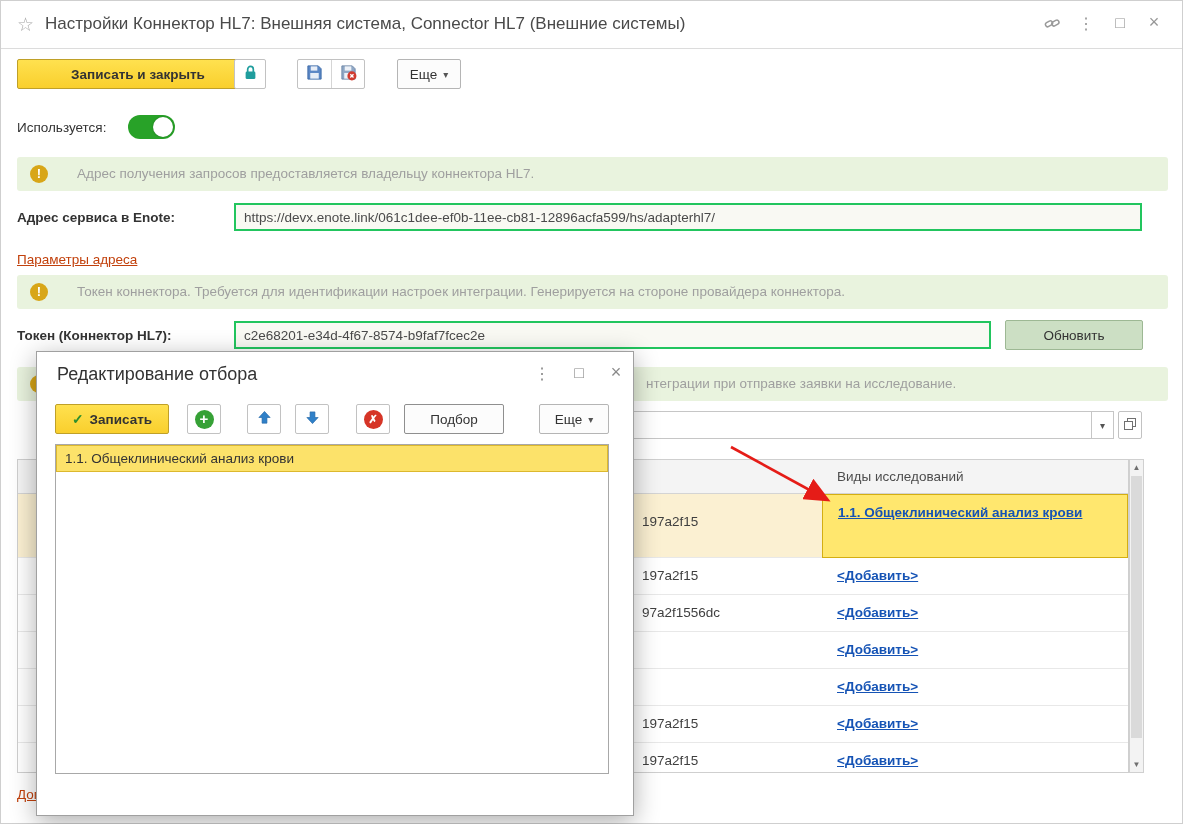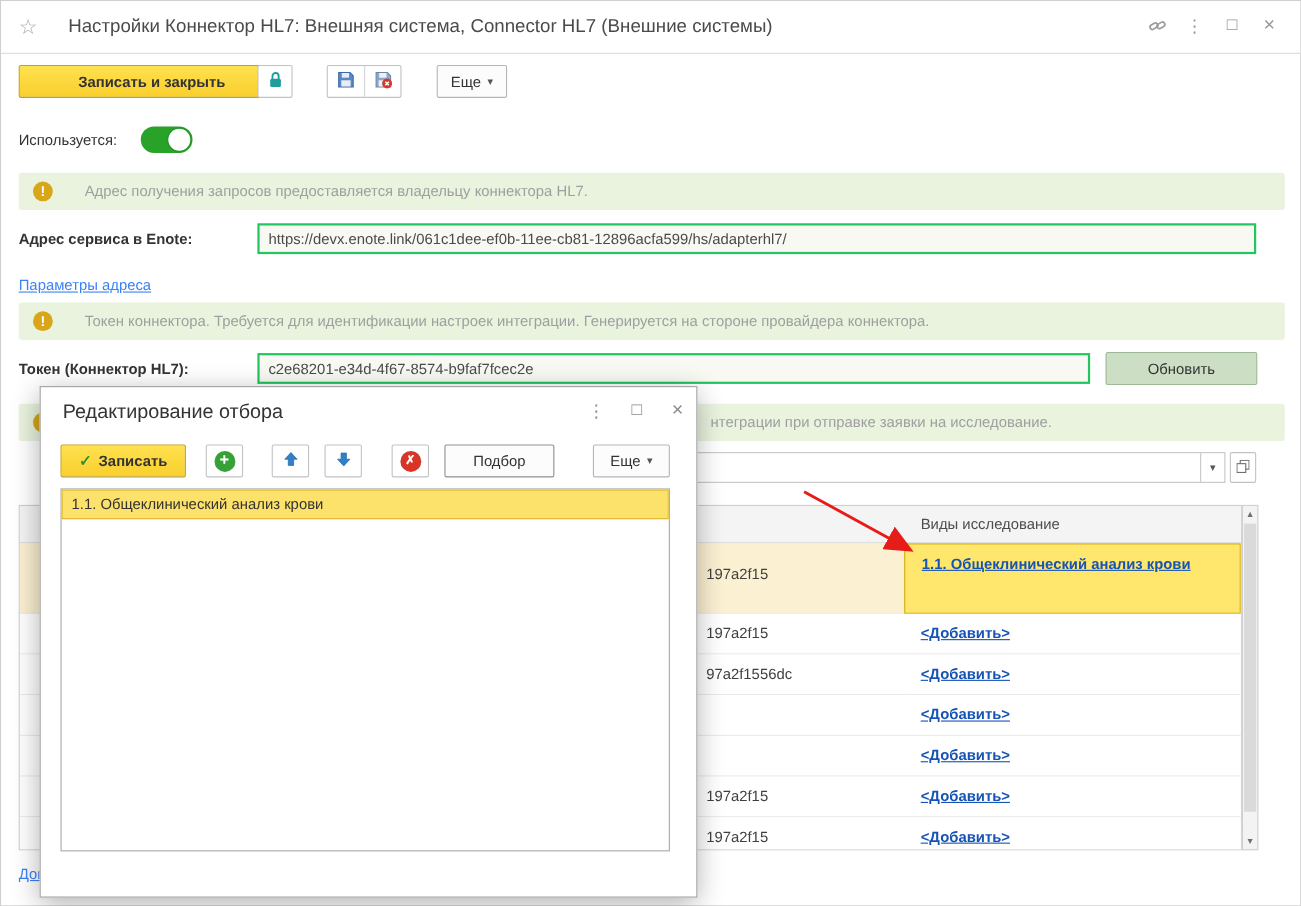--- a/index.html
+++ b/index.html
@@ -4,21 +4,21 @@
 <style>
   * { margin:0; padding:0; box-sizing:border-box; }
   html,body { width:1183px; height:824px; }
   body { font-family:"Liberation Sans", sans-serif; background:#fff; position:relative; overflow:hidden; font-size:13.5px; color:#333; }
   .app { position:absolute; inset:0; background:#fff; border:1px solid #cfcfcf; }
   .abs { position:absolute; }
 
   
   .titlebar { position:absolute; top:0; left:0; right:0; height:48px; background:#fff; border-bottom:1px solid #dcdcdc; }
   .star { position:absolute; left:16px; top:12px; font-size:19px; color:#a8a8a8; cursor:pointer; }
-  .wtitle { position:absolute; left:61px; top:13px; font-size:17px; color:#4a4a4a; white-space:nowrap; }
+  .wtitle { position:absolute; left:44px; top:13px; font-size:17px; color:#4a4a4a; white-space:nowrap; }
   .tctl { position:absolute; top:13px; width:26px; text-align:center; font-size:16px; color:#979797; cursor:pointer; }
 
   
   .btn { position:absolute; display:flex; align-items:center; justify-content:center; gap:6px;
          border:1px solid #b5b5b5; background:#fcfcfc; border-radius:2px; font-size:13.5px; color:#333; cursor:pointer; }
   .btn-yellow { background:linear-gradient(#ffe14f,#f9cf2d); border:1px solid #bfa028; font-weight:bold; }
   .caret { font-size:10px; color:#555; }
   .icobtn { position:absolute; border:1px solid #c2c2c2; background:#fff; border-radius:2px;
             display:flex; align-items:center; justify-content:center; cursor:pointer; }
   .btn-group { position:absolute; left:296px; top:58px; height:30px; display:flex; border:1px solid #c2c2c2; border-radius:2px; background:#fff; }
@@ -31,21 +31,21 @@
 
   
   .banner { position:absolute; left:16px; width:1151px; height:34px; background:#e9f3de; border-radius:3px; }
   .banner .bicon { position:absolute; left:13px; top:8px; width:18px; height:18px; border-radius:50%; background:#d8a618;
                    color:#fff; font-weight:bold; font-size:13px; text-align:center; line-height:18px; }
   .banner .btext { position:absolute; top:9px; left:60px; font-size:13.5px; color:#9f9f9f; white-space:nowrap; }
 
   .flabel { position:absolute; left:16px; font-weight:bold; color:#333; }
   .field { position:absolute; border:2px solid #22c55e; background:#f9f9f3; font-size:13.5px; color:#4a4a4a;
            padding:0 8px; font-family:inherit; outline:none; }
-  .glink { position:absolute; color:#3b82f6; text-decoration:underline; cursor:pointer; }
+  .glink { position:absolute; color:#c2410c; text-decoration:underline; cursor:pointer; }
   .bluelink { color:#1553b5; font-weight:bold; text-decoration:underline; cursor:pointer; }
 
   
   .combo { position:absolute; left:233px; top:410px; width:880px; height:28px; border:1px solid #c6c6c6; background:#fff; }
   .combo .cseg { position:absolute; right:0; top:0; width:22px; height:100%; border-left:1px solid #c6c6c6;
                  display:flex; align-items:center; justify-content:center; font-size:10px; color:#555; cursor:pointer; }
   .open-btn { left:1117px; top:410px; width:24px; height:28px; }
 
   
   .tbl { position:absolute; left:16px; top:458px; width:1112px; height:314px; border:1px solid #cfcfcf; background:#fff; overflow:hidden; }
@@ -180,21 +180,21 @@
         <rect x="3.5" y="0.5" width="8" height="8" fill="#fff" stroke="#707070"></rect>
         <rect x="0.5" y="3.5" width="8" height="8" fill="#fff" stroke="#707070"></rect>
       </svg>
     </span>
   </span>
 
   <div class="tbl">
     <div class="vline"></div>
     <div class="thead">
       <span style="left:612px;margin-top:25px;">ва</span>
-      <span style="left:819px;">Виды исследование</span>
+      <span style="left:819px;">Виды исследований</span>
     </div>
 
     <div class="trow trow-hl">
       <span class="c1">197a2f15</span>
       <div class="hlcell">
         <span class="bluelink">1.1. Общеклинический анализ крови</span>
       </div>
     </div>
 
     <div class="trow">

